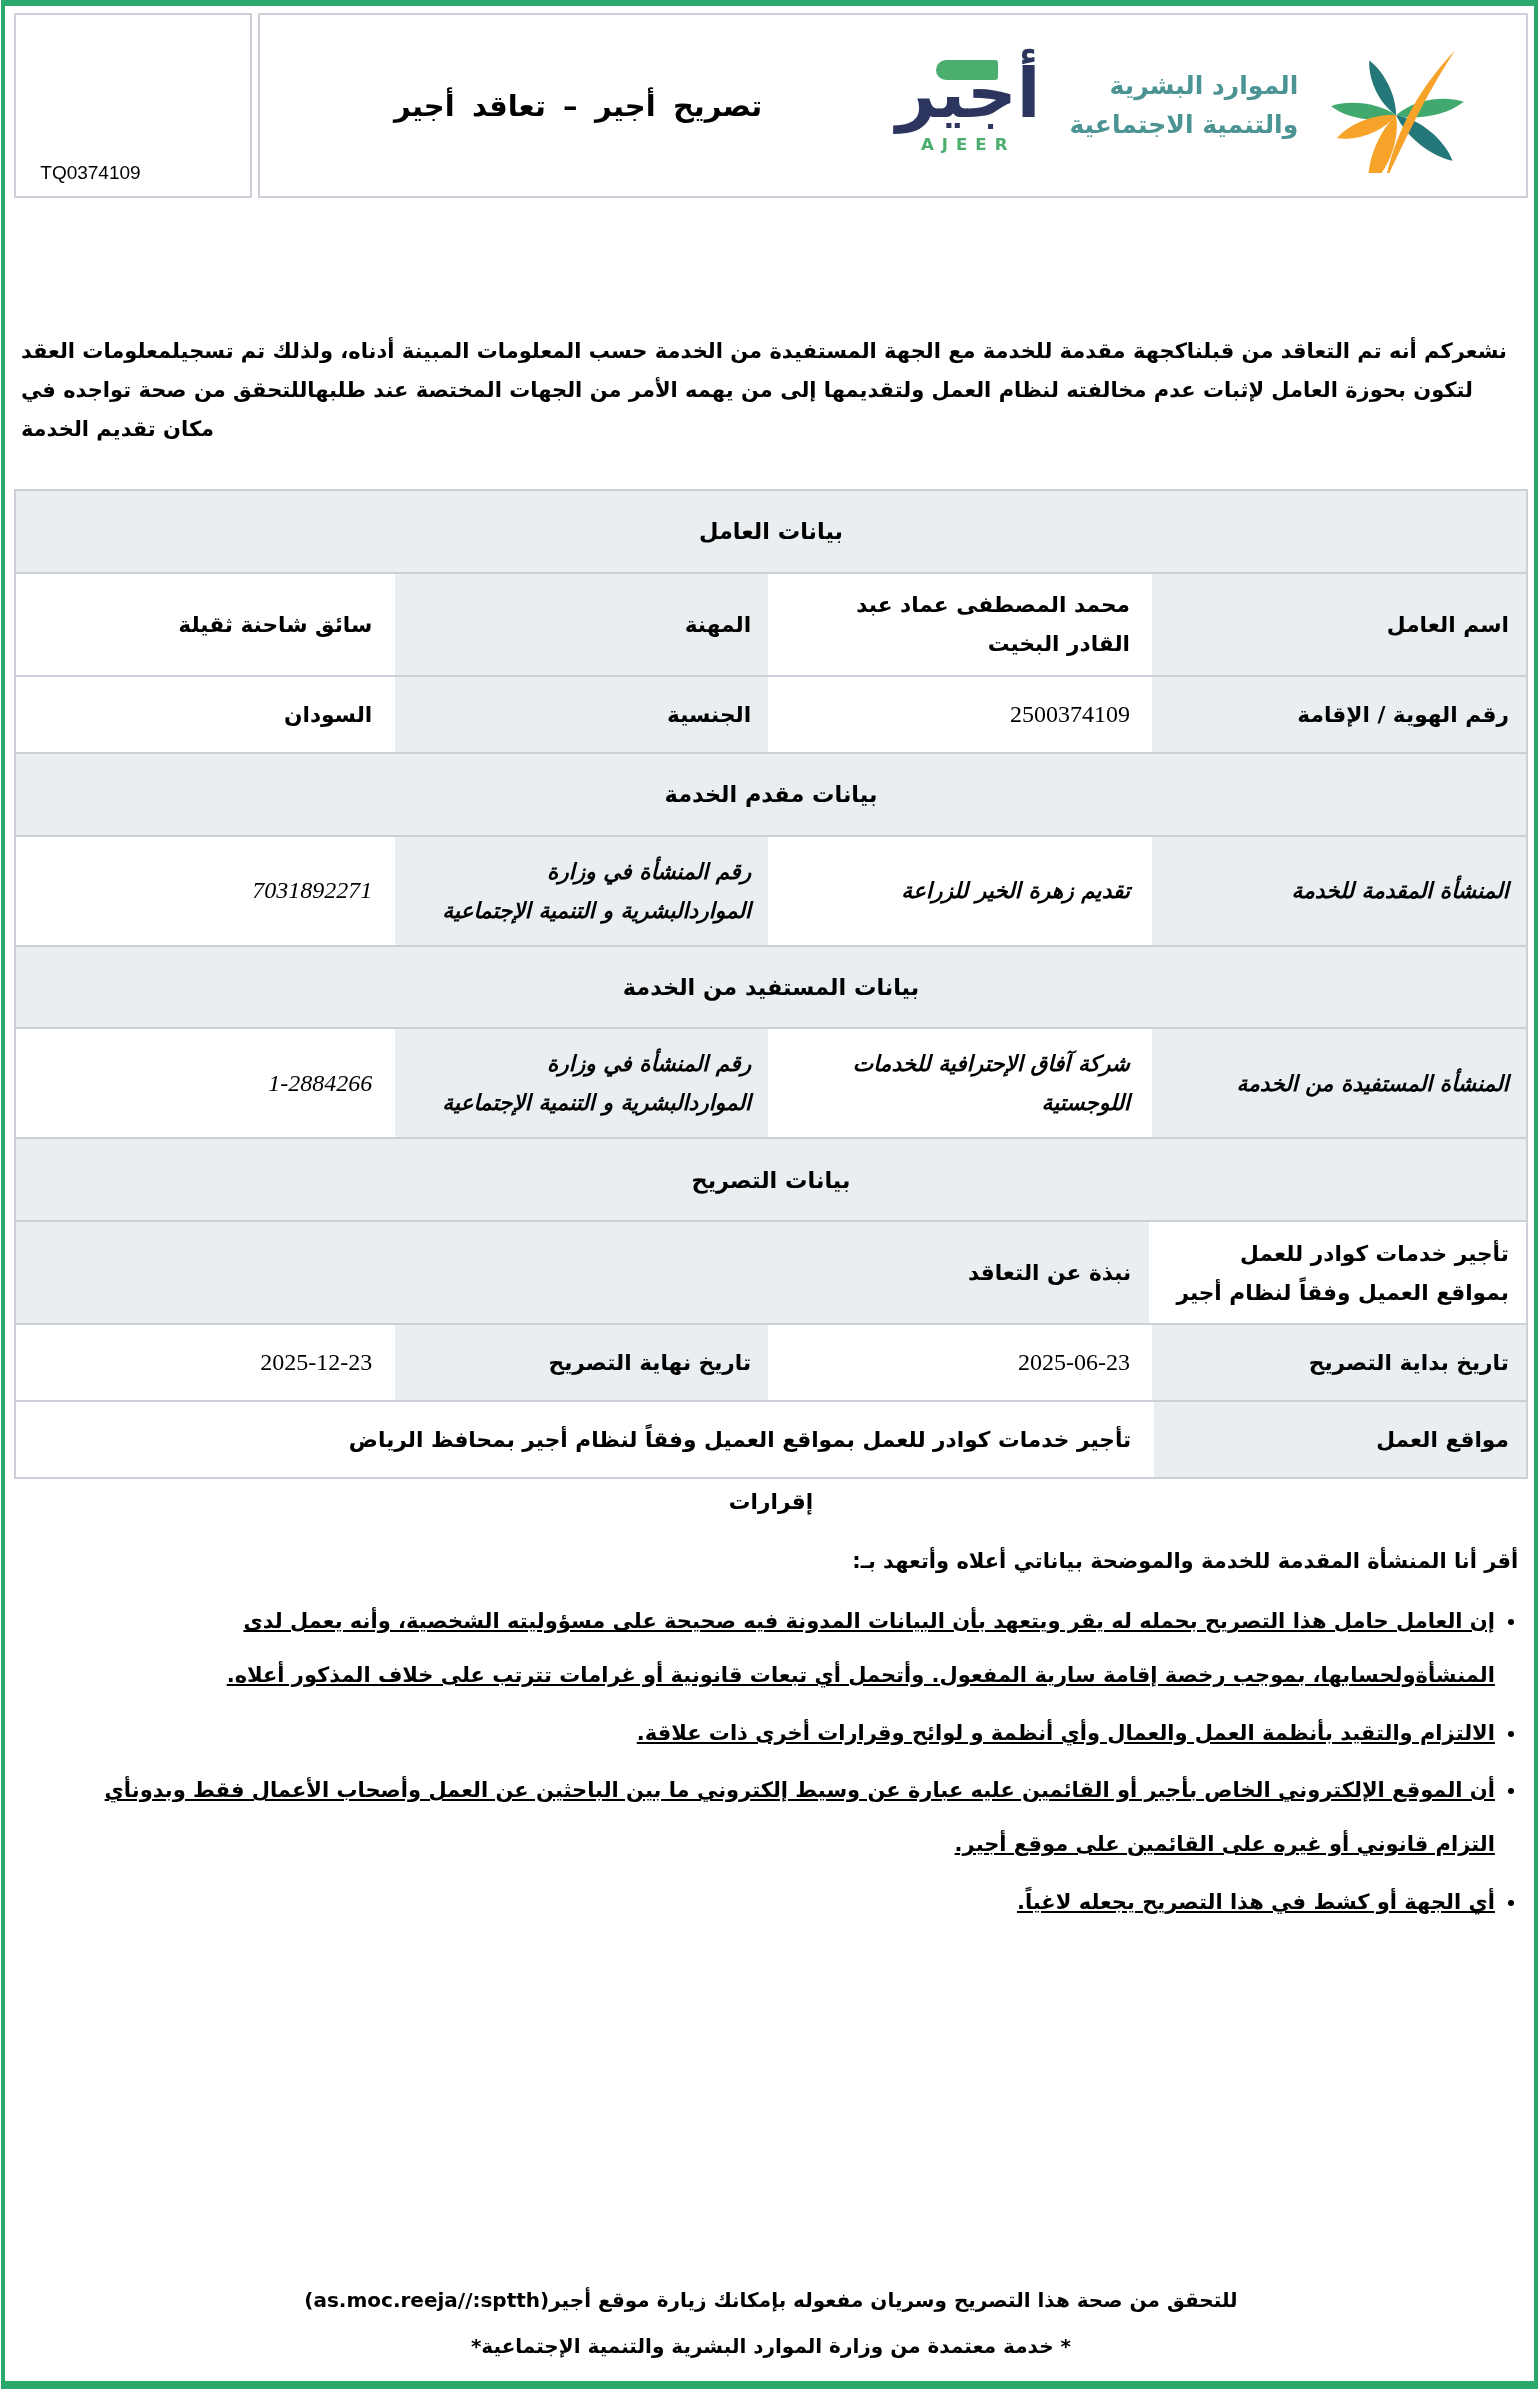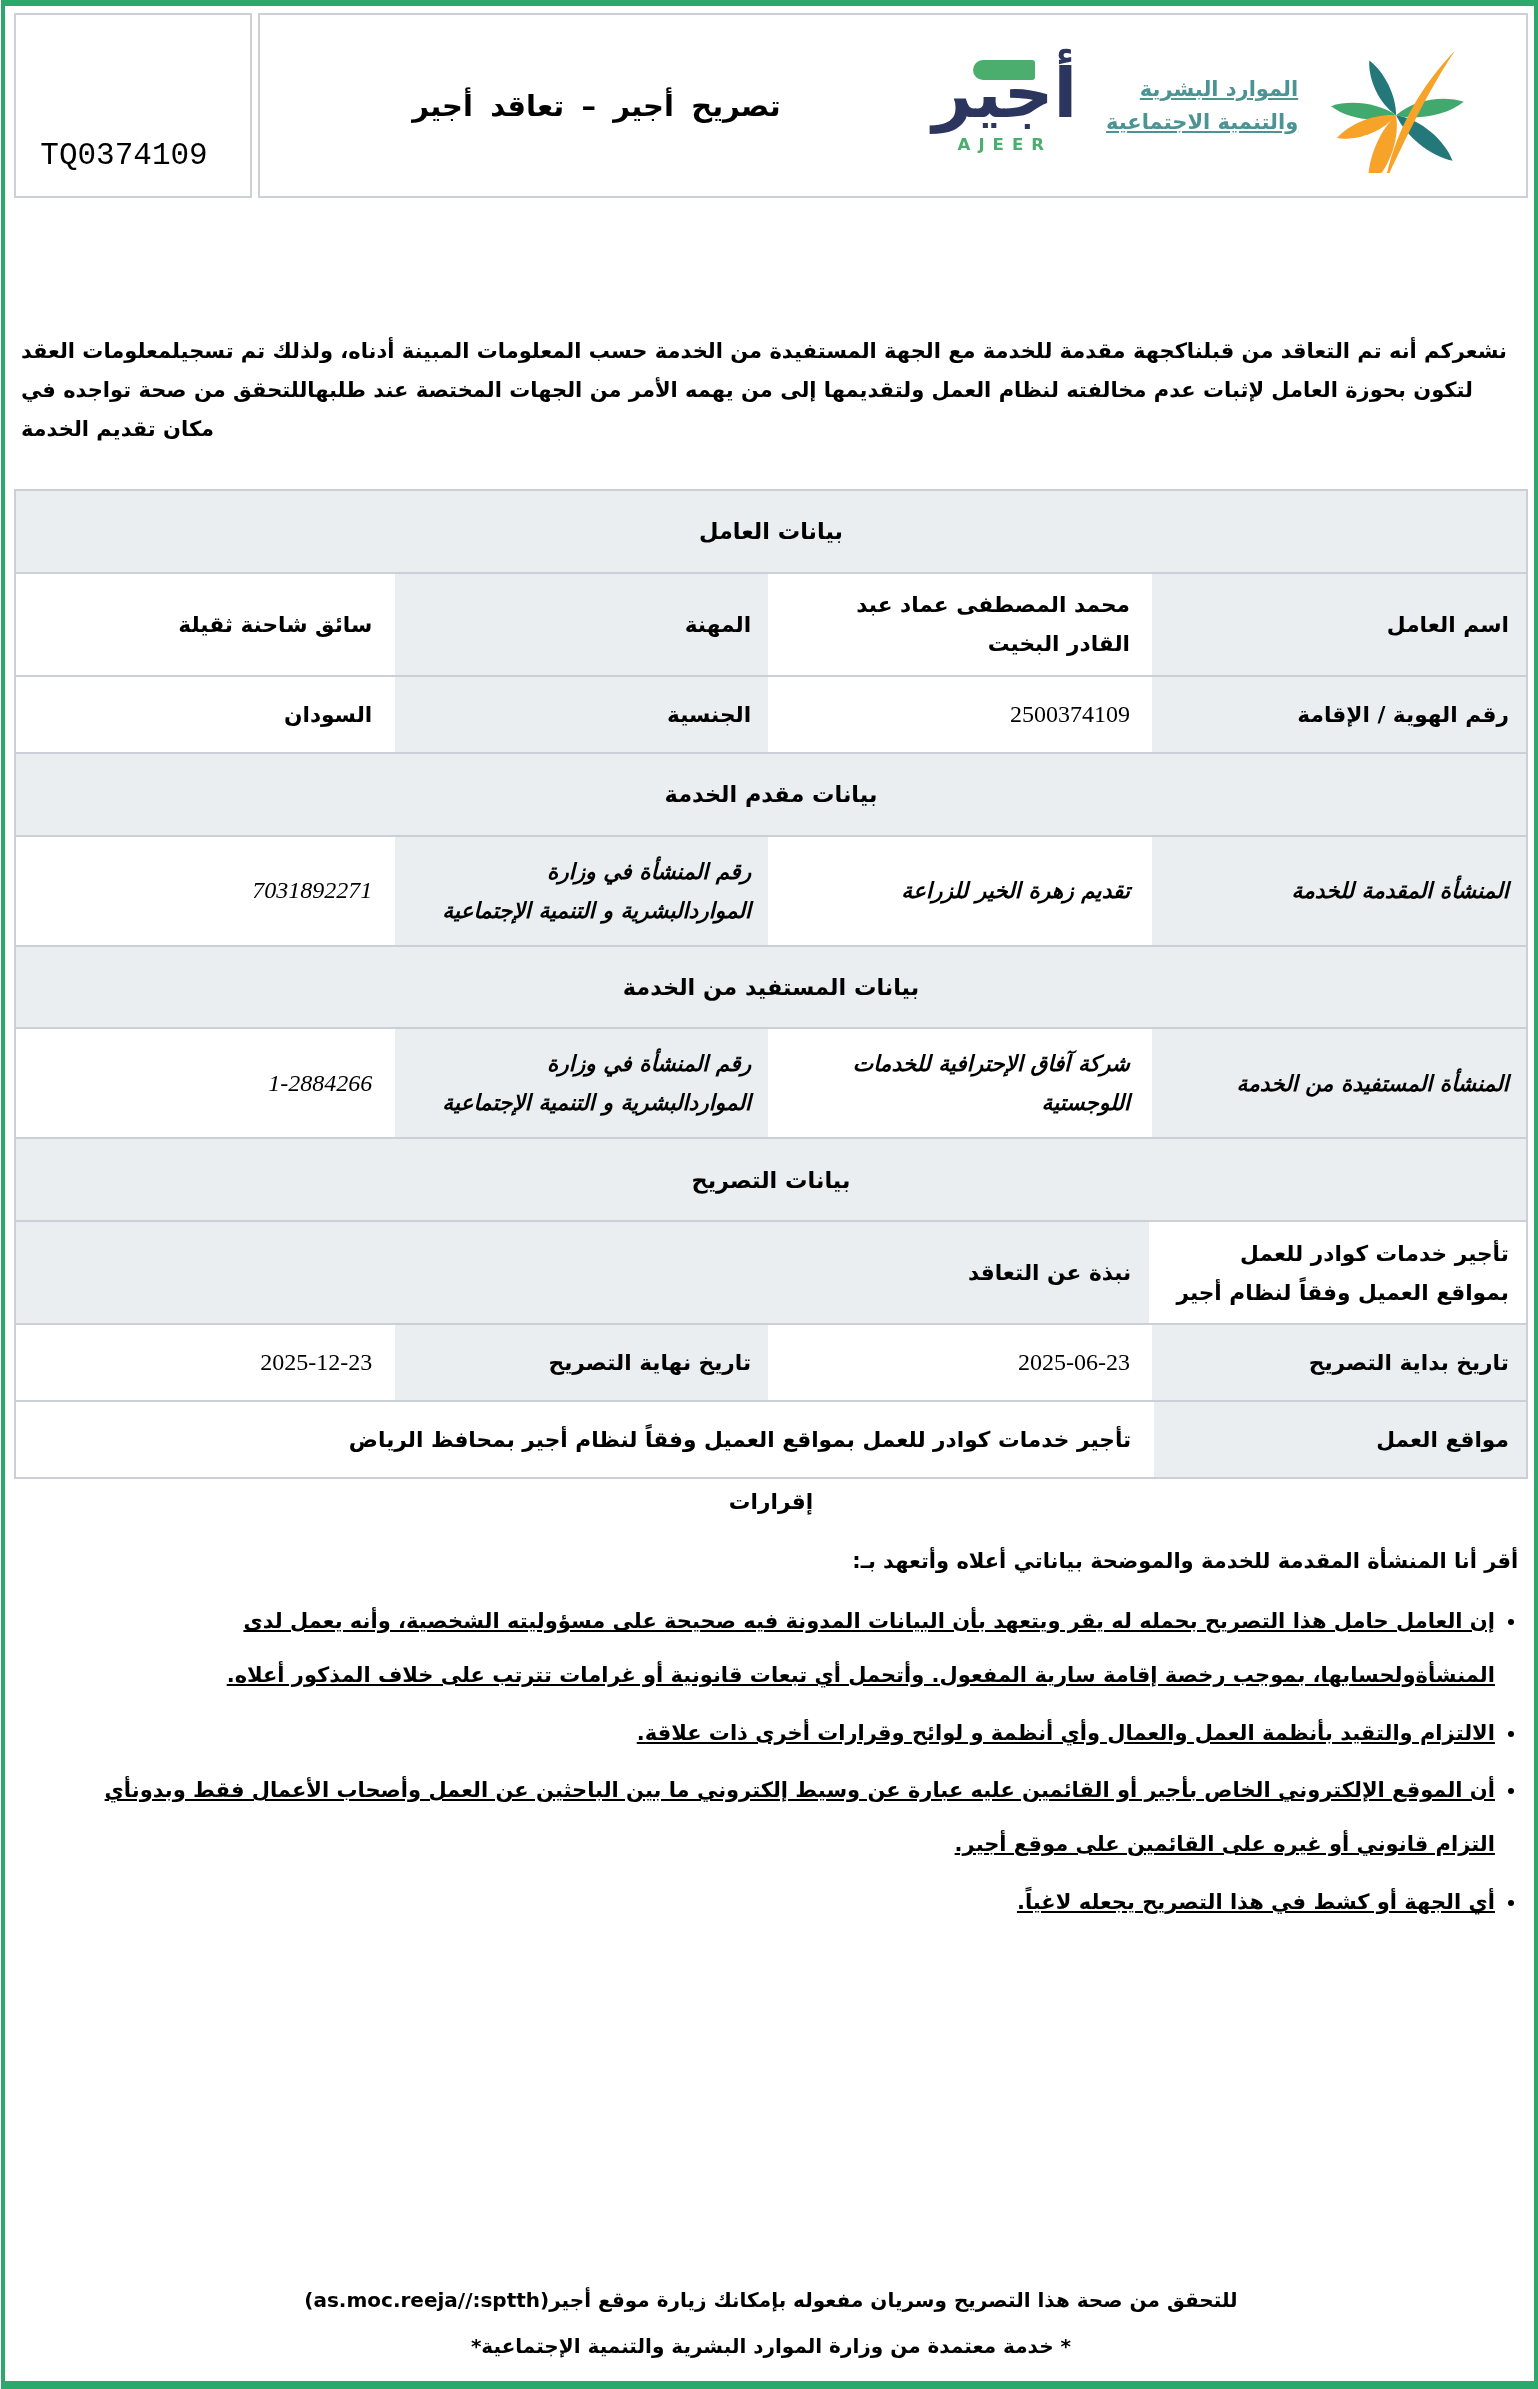--- a/index.html
+++ b/index.html
@@ -22,36 +22,36 @@
     border:5.8px solid var(--frame-green);
     border-top-width:6.5px;border-bottom-width:8.7px;
     padding:7.2px 5.8px 5.8px 8.7px;
     display:flex;flex-direction:column;
     direction:rtl;background:#fff;
   }
   
   .header{direction:ltr;display:flex;gap:6.5px;height:185px;flex:0 0 auto;}
   .hdr-box-left{width:238px;border:2.2px solid var(--box-border);position:relative;background:#fff;}
   .tq-number{
-    position:absolute;left:24.6px;bottom:23px;
-    font-family:Liberation Mono, monospace;
-    font-size:31px;letter-spacing:0px;direction:ltr;
+    position:absolute;left:24.6px;bottom:12px;
+    font-family:Liberation Sans, sans-serif;
+    font-size:19px;letter-spacing:0px;direction:ltr;
   }
   .hdr-box-main{flex:1;border:2.2px solid var(--box-border);display:flex;align-items:center;background:#fff;}
   .title-wrap{flex:1;text-align:center;}
   .doc-title{direction:rtl;font-size:29px;font-weight:bold;word-spacing:7.2px;}
   .logos{display:flex;align-items:center;gap:29px;padding-right:51px;direction:ltr;}
   
   .ajeer-logo{display:flex;flex-direction:column;align-items:center;}
   .ajeer-mark{position:relative;direction:rtl;}
   .ajeer-ar{font-size:69px;line-height:1.05;font-weight:bold;color:var(--ajeer-navy);letter-spacing:-1.4px;}
   .ajeer-bar{position:absolute;top:2.9px;right:42px;width:62px;height:20px;border-radius:10px 2.9px 2.9px 10px;background:var(--ajeer-green);}
   .ajeer-en{color:var(--ajeer-green);font-size:16.6px;font-weight:bold;letter-spacing:8px;margin-top:5.8px;}
   
-  .ministry-name{direction:rtl;text-align:right;color:var(--ministry-teal);font-size:21px;font-weight:bold;line-height:1.55;text-decoration:underline;}
+  .ministry-name{direction:rtl;text-align:right;color:var(--ministry-teal);font-size:25px;font-weight:bold;line-height:1.55;}
   .palm-svg{width:148px;height:134px;display:block;}
   
   .intro{
     margin-top:134px;flex:0 0 auto;
     text-align:left;font-size:21px;font-weight:bold;line-height:1.85;
     padding:0 7.2px;
   }
   
   .tbl{margin-top:19px;flex:0 0 auto;border-left:2.2px solid var(--line-gray);border-right:2.2px solid var(--line-gray);border-bottom:2.9px solid var(--line-gray);}
   .sec{

